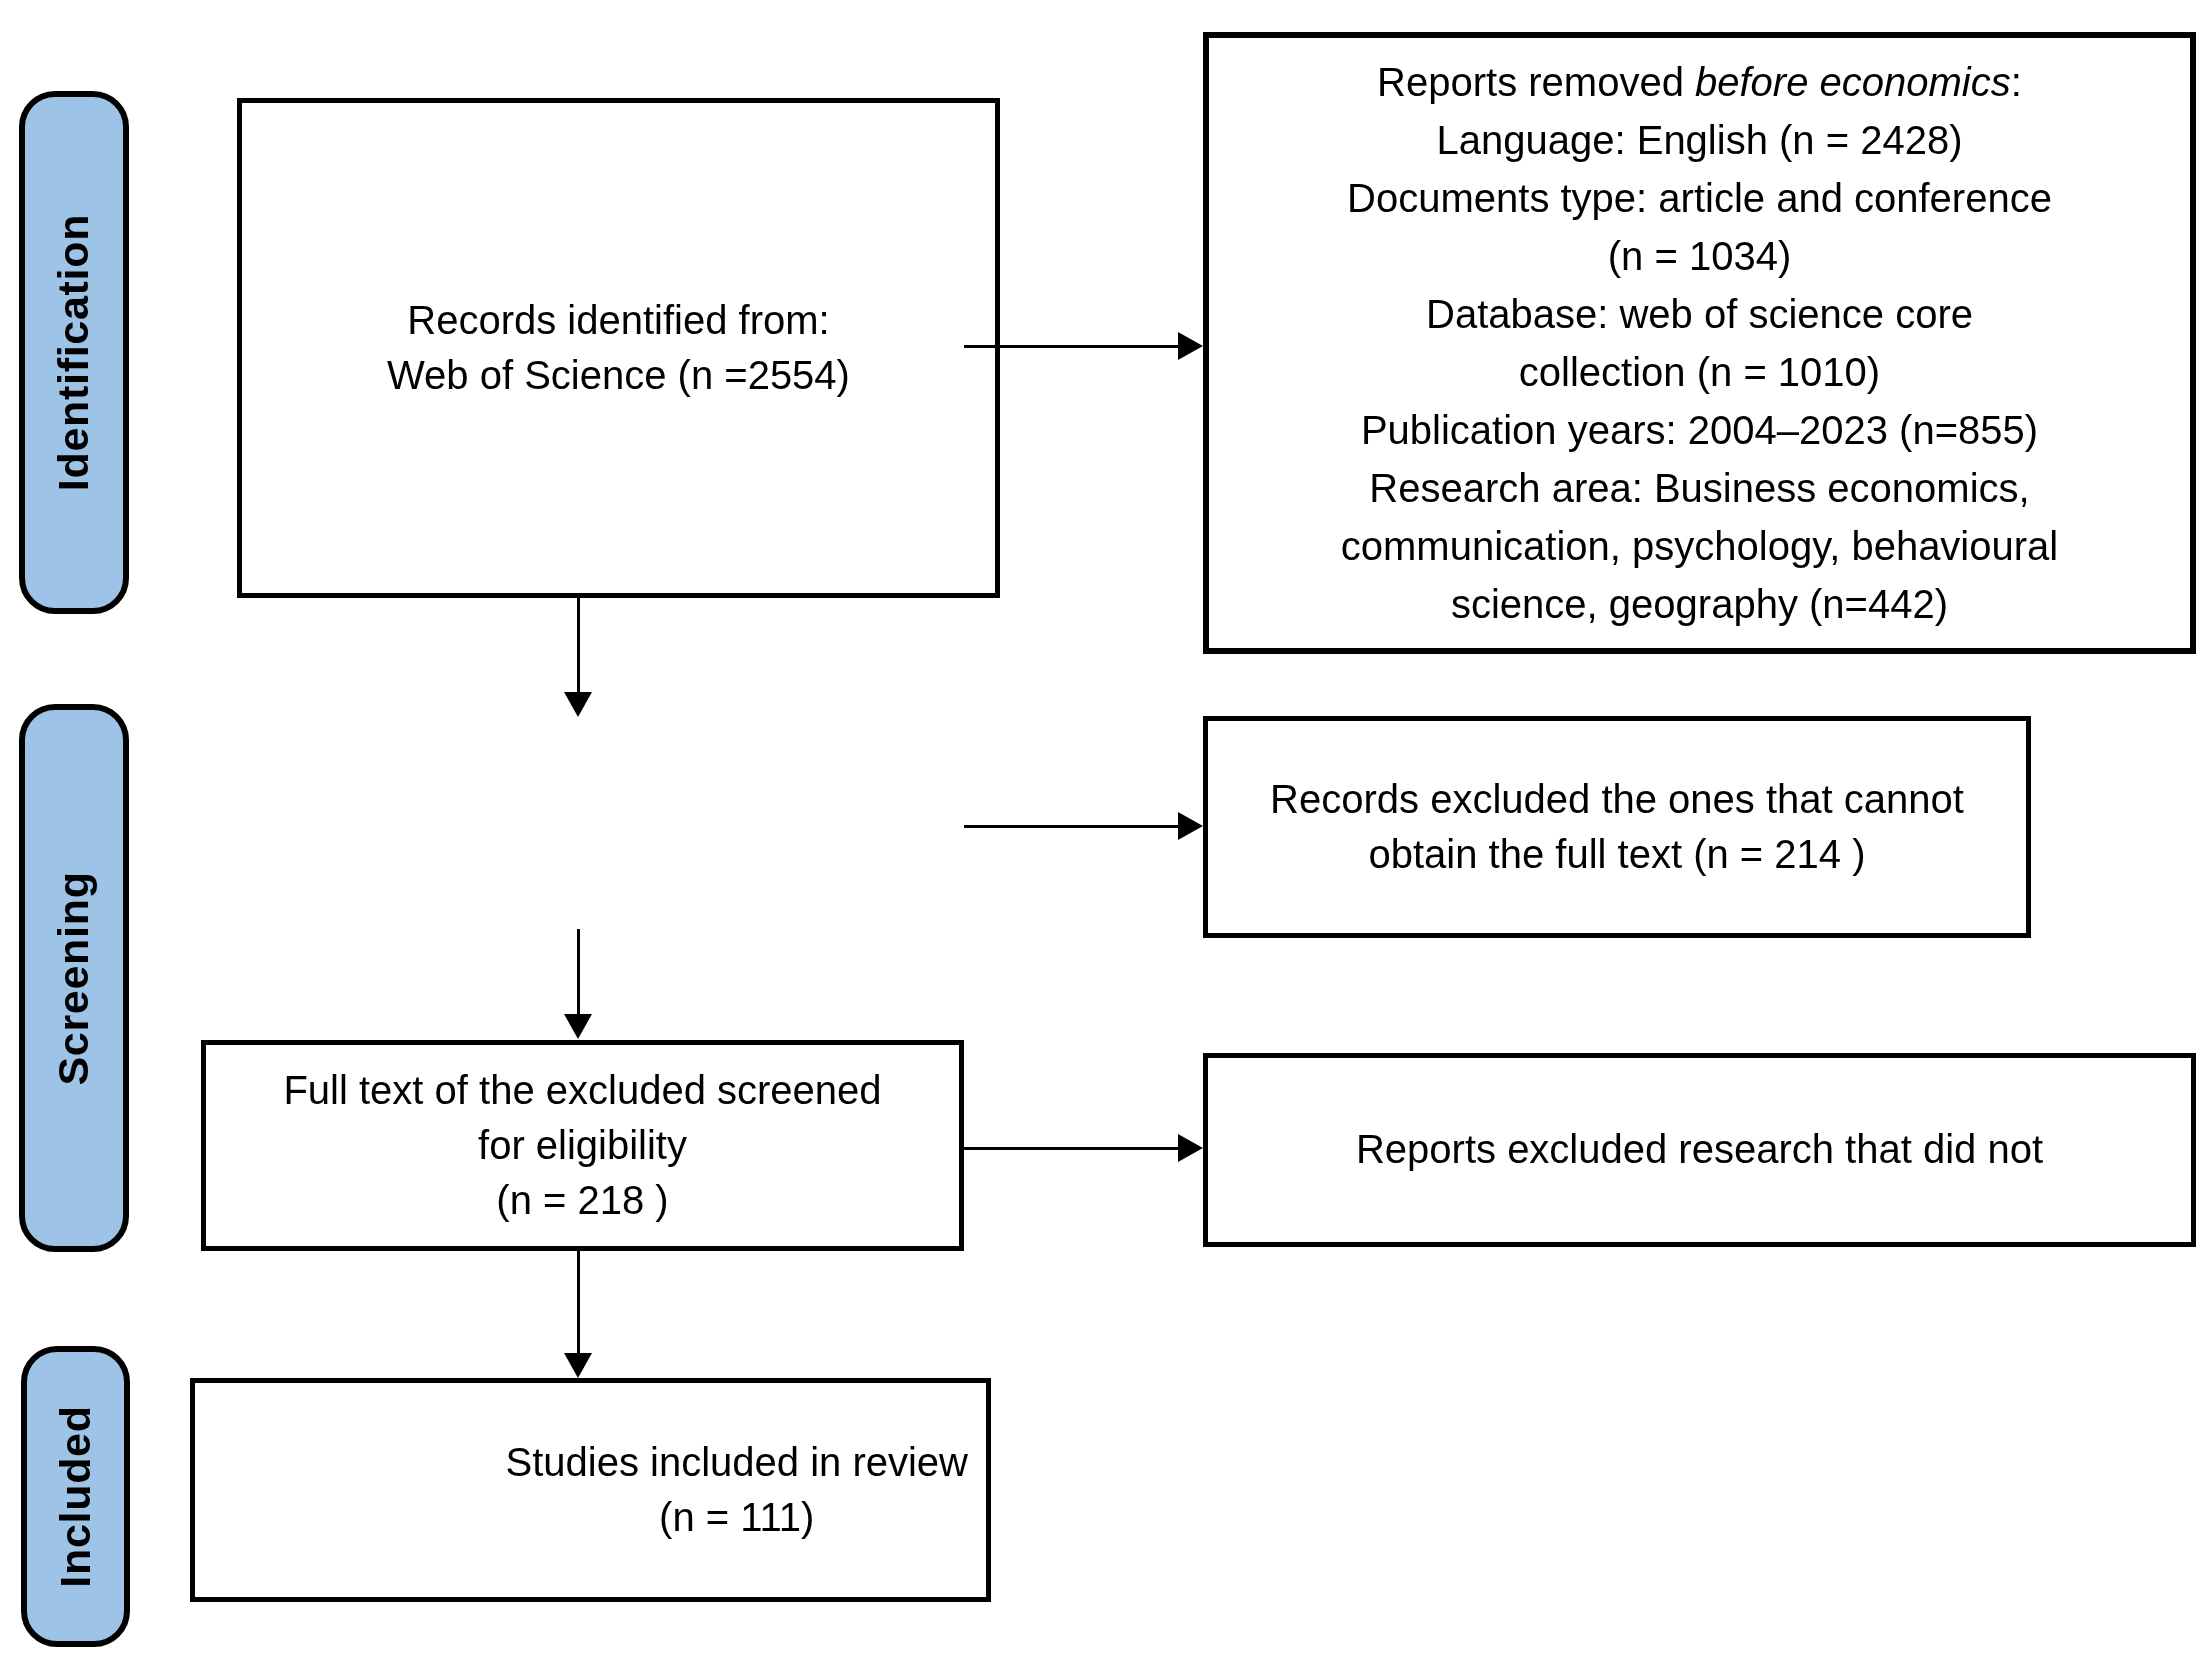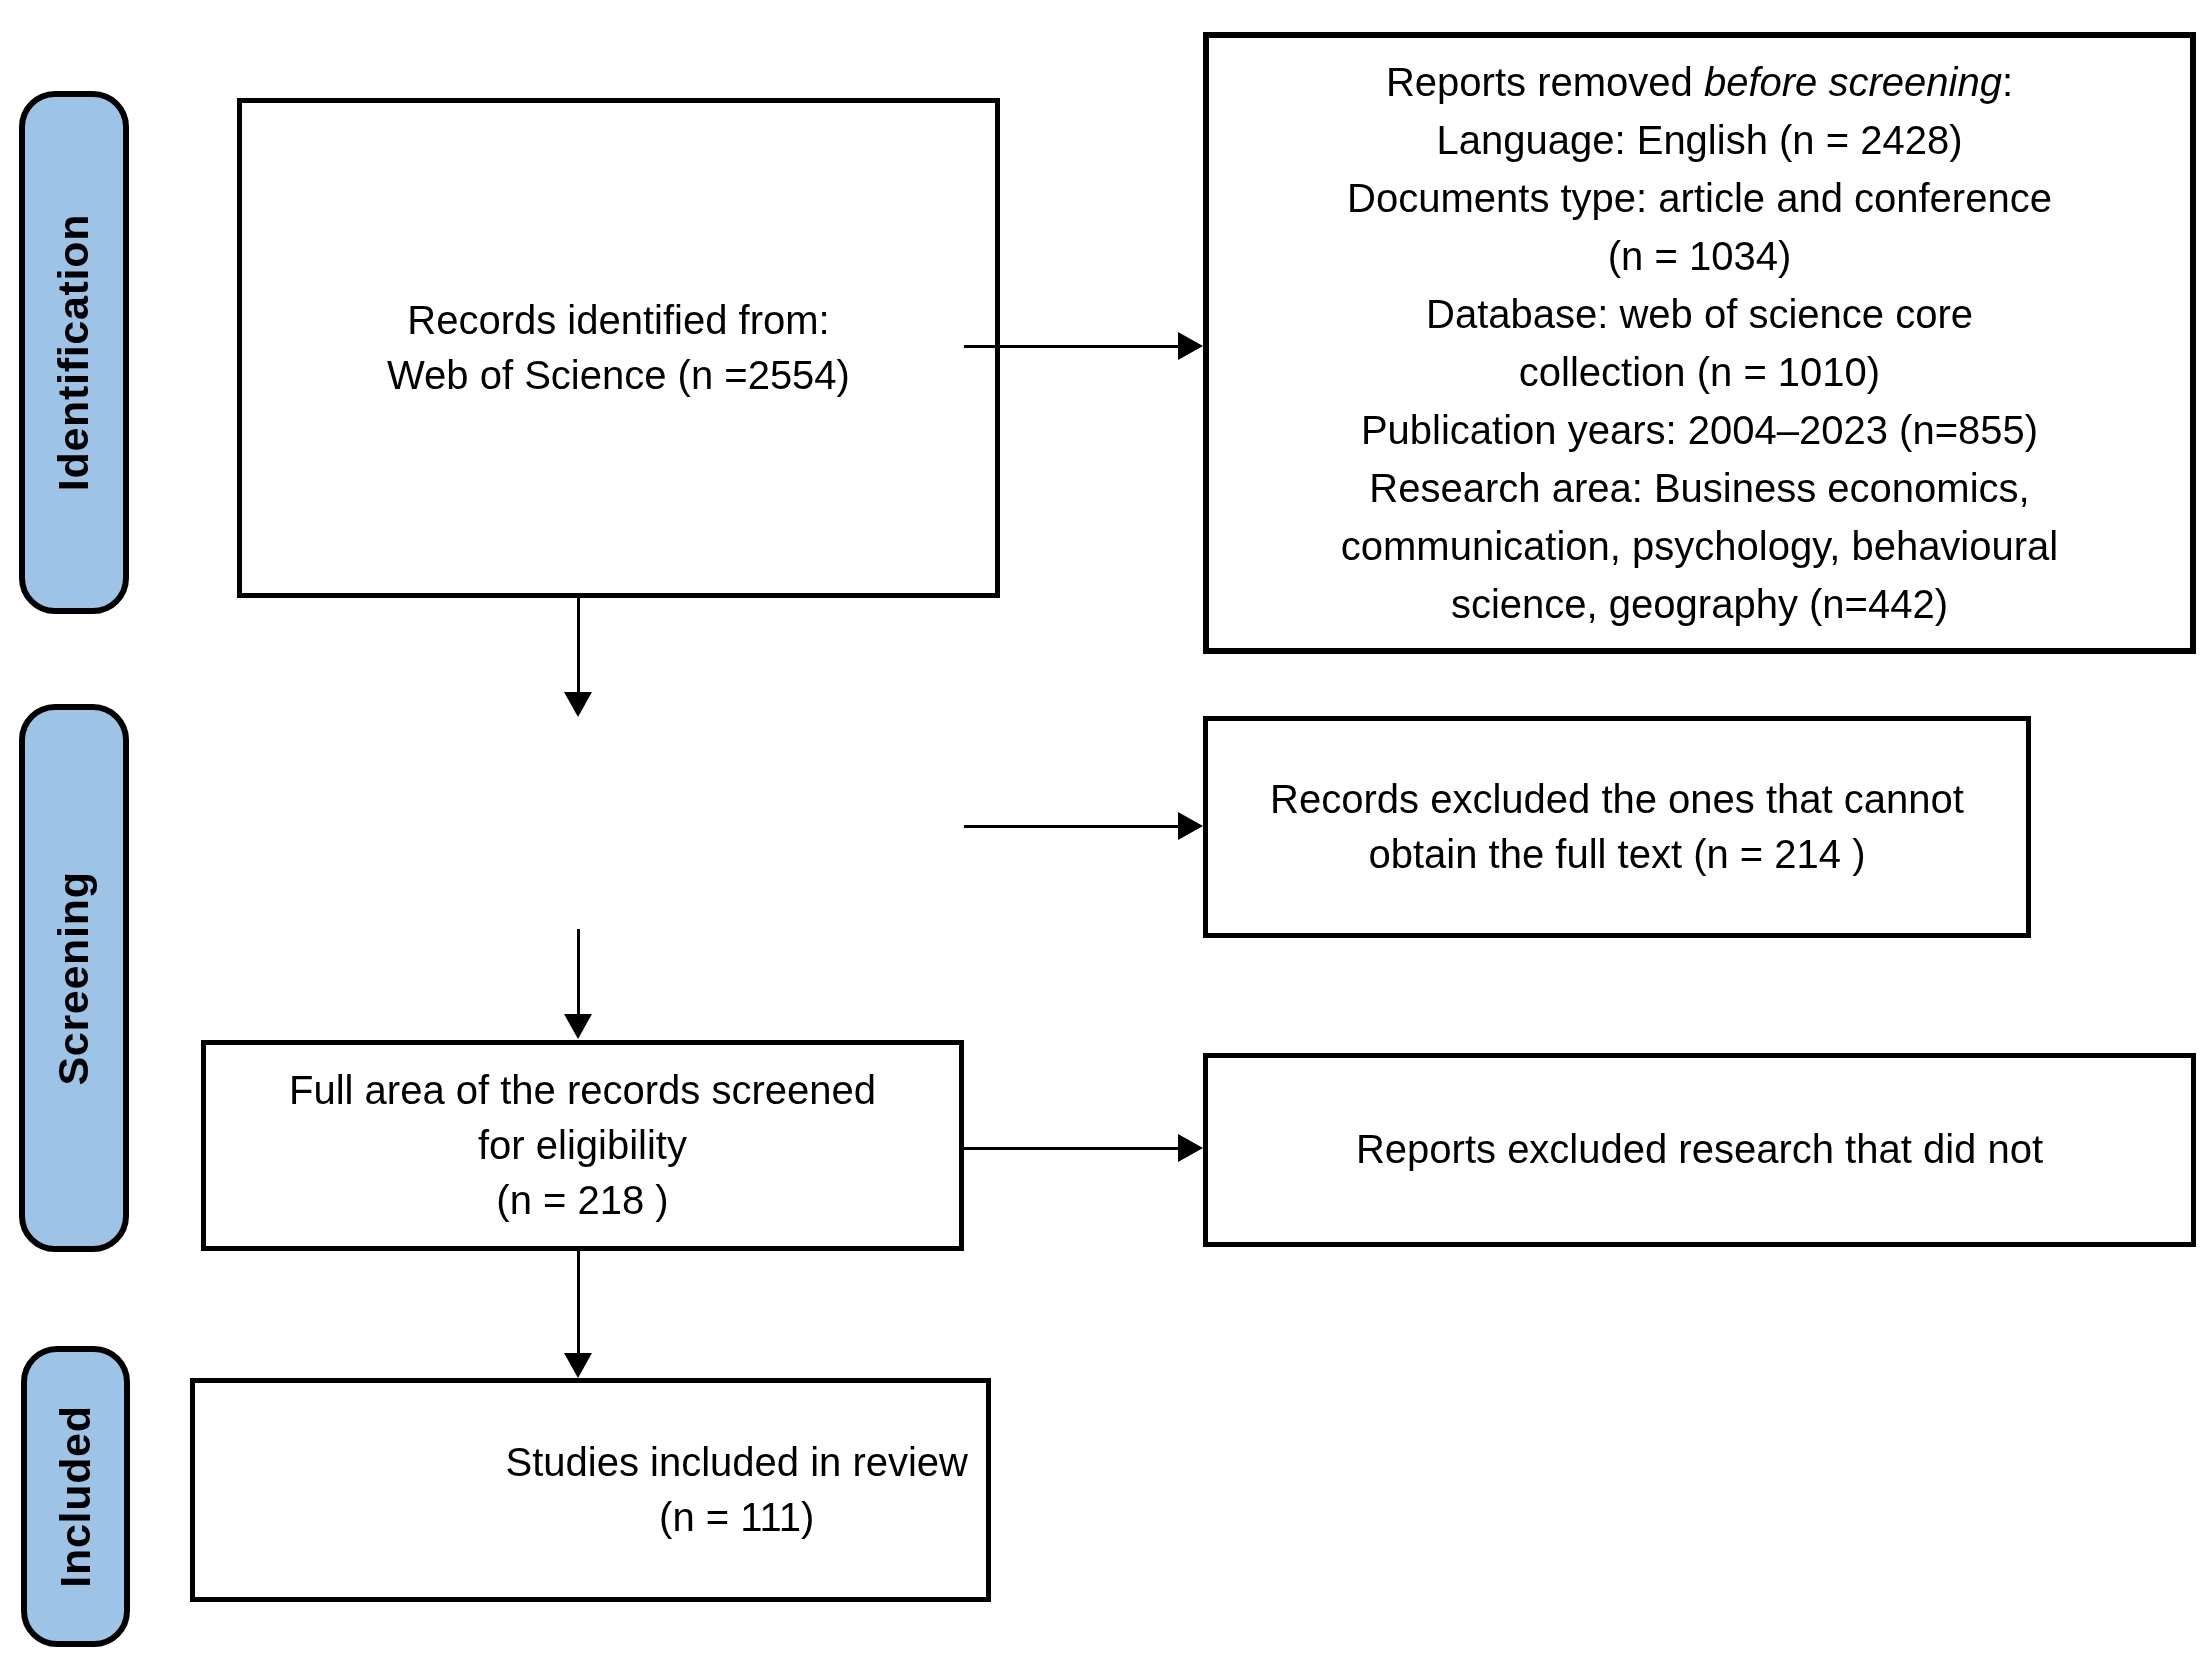--- a/index.html
+++ b/index.html
@@ -76,21 +76,21 @@
 
   <div class="box" style="left:201px; top:98px; width:763px; height:500px;margin-left:36px;">
     <div class="box-text">
       <span>Records identified from:</span><br>
       <span>Web of Science (n =2554)</span>
     </div>
   </div>
 
   <div class="box thick" style="left:1203px; top:32px; width:993px; height:622px;">
     <div class="box-text" style="line-height:1.45; padding:4.1px 12.4px;">
-      <span>Reports removed </span><span class="it">before screening</span><span>:</span><br>
+      <span>Reports removed </span><span class="it">before economics</span><span>:</span><br>
       <span>Language: English (n = 2428)</span><br>
       <span>Documents type: article and conference</span><br>
       <span>(n = 1034)</span><br>
       <span>Database: web of science core</span><br>
       <span>collection (n = 1010)</span><br>
       <span>Publication years: 2004–2023 (n=855)</span><br>
       <span>Research area: Business economics,</span><br>
       <span>communication, psychology, behavioural</span><br>
       <span>science, geography (n=442)</span>
     </div>
@@ -99,21 +99,21 @@
 
   <div class="box" style="left:1203px; top:716px; width:828px; height:222px;">
     <div class="box-text">
       <span>Records excluded the ones that cannot</span><br>
       <span>obtain the full text (n = 214 )</span>
     </div>
   </div>
 
   <div class="box" style="left:201px; top:1040px; width:763px; height:211px;">
     <div class="box-text">
-      <span>Full area of the records screened</span><br>
+      <span>Full text of the excluded screened</span><br>
       <span>for eligibility</span><br>
       <span>(n = 218 )</span>
     </div>
   </div>
 
   <div class="box" style="left:1203px; top:1053px; width:993px; height:194px;">
     <div class="box-text">
       <span>Reports excluded research that did not</span><br>
     </div>
   </div>

